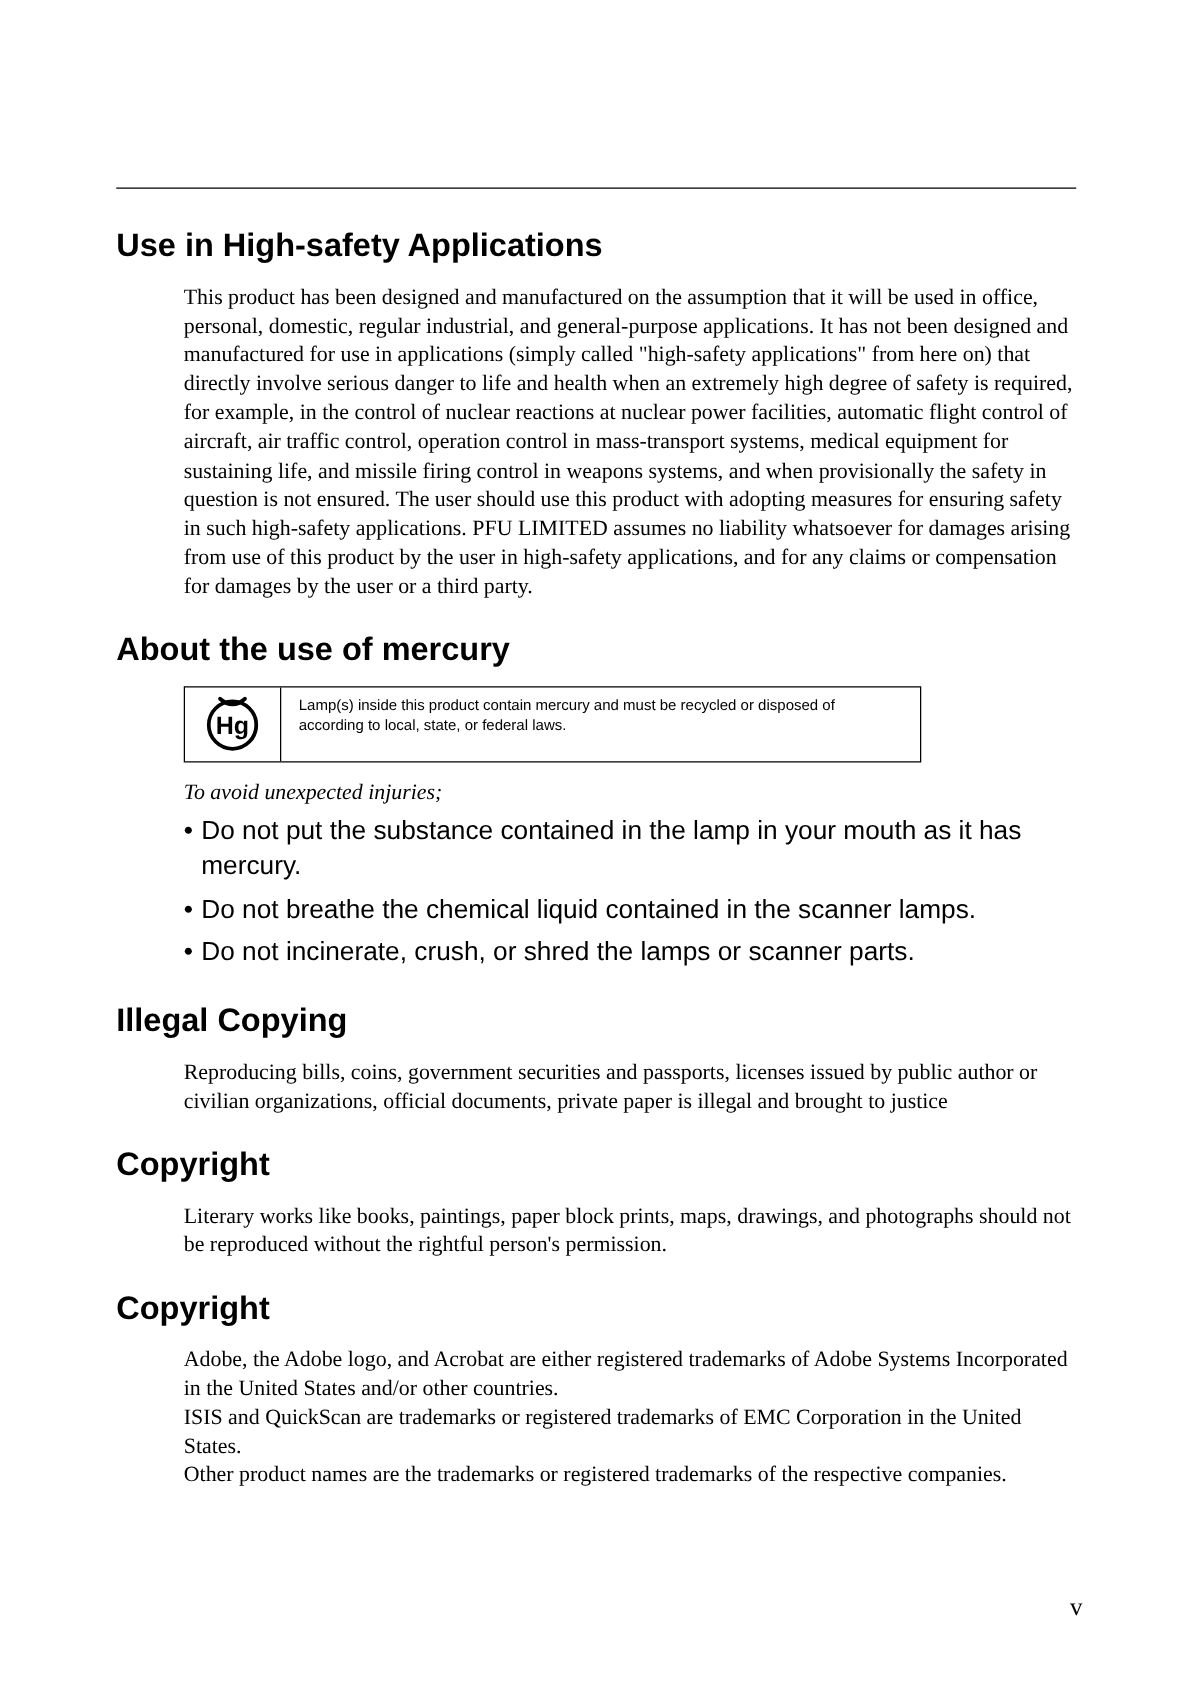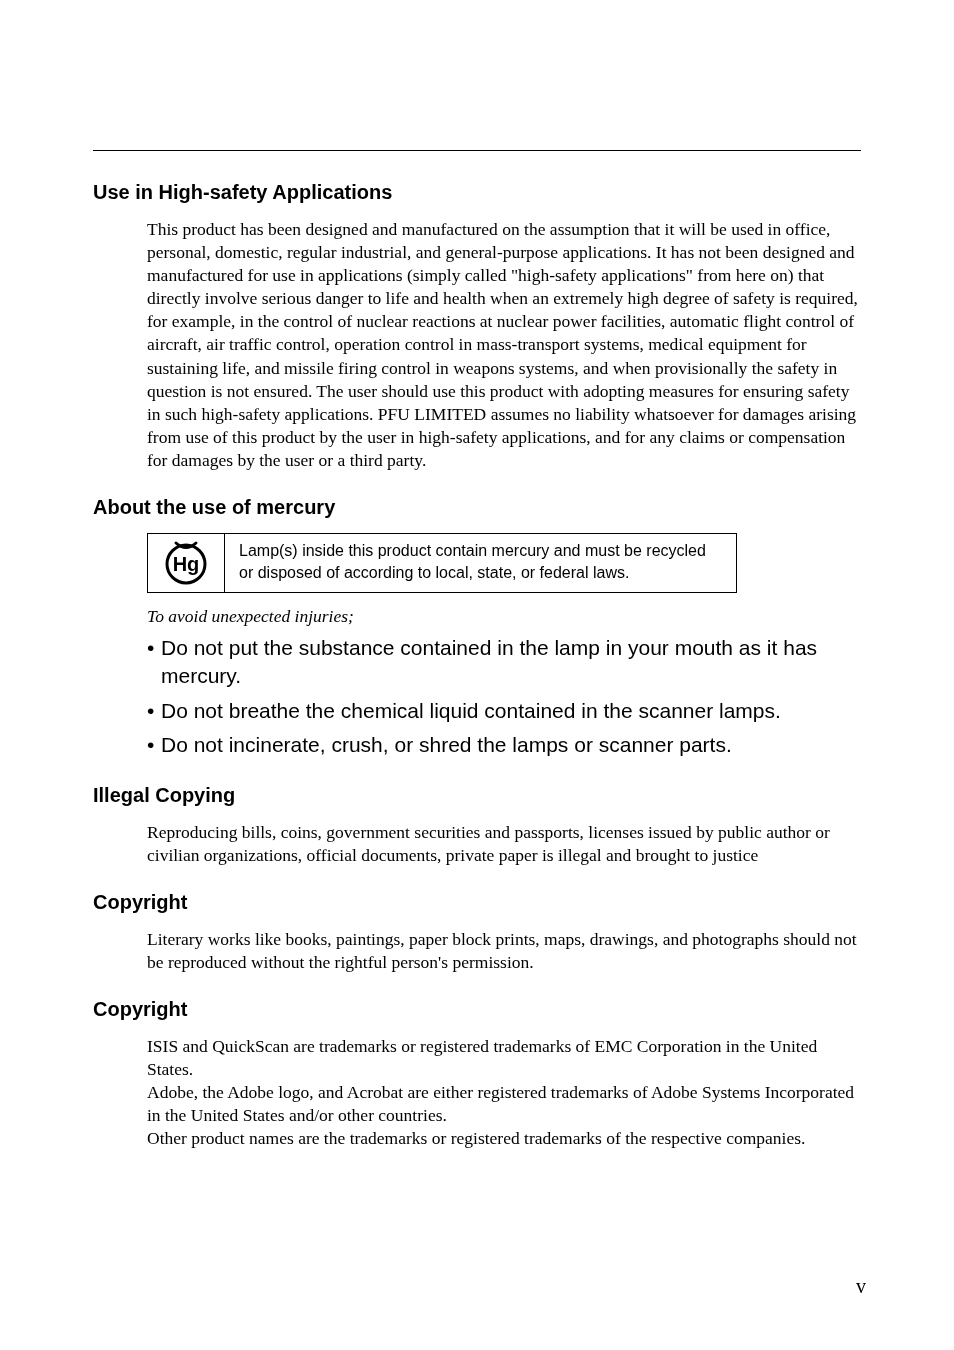--- a/index.html
+++ b/index.html
@@ -15,21 +15,21 @@
   .page {
     padding: 150px 93px 0 93px;
   }
   .rule {
     border-top: 1px solid #000;
     margin-bottom: 30px;
   }
   h2.section {
     font-family: Arial, Helvetica, sans-serif;
     font-weight: bold;
-    font-size: 20px;
+    font-size: 26px;
     margin: 24px 0 14px 0;
   }
   .body-text {
     margin-left: 54px;
     font-size: 17.5px;
     line-height: 1.32;
   }
   .body-text p {
     margin: 0 0 0 0;
   }
@@ -46,21 +46,21 @@
     border-right: 1px solid #000;
     display: flex;
     align-items: flex-end;
     justify-content: center;
     width: 76px;
     flex: none;
   }
   .mercury-text-cell {
     padding: 6px 14px 6px 14px;
     font-family: Arial, Helvetica, sans-serif;
-    font-size: 16px;
+    font-size: 12px;
     line-height: 1.35;
   }
   ul.bullets {
     list-style: none;
     padding: 0;
     margin: 6px 0 0 54px;
     font-family: Arial, Helvetica, sans-serif;
     font-size: 21px;
   }
   ul.bullets li {
@@ -124,19 +124,19 @@
     <p>Reproducing bills, coins, government securities and passports, licenses issued by public author or civilian organizations, official documents, private paper is illegal and brought to justice</p>
   </div>
 
   <h2 class="section">Copyright</h2>
   <div class="body-text">
     <p>Literary works like books, paintings, paper block prints, maps, drawings, and photographs should not be reproduced without the rightful person's permission.</p>
   </div>
 
   <h2 class="section">Copyright</h2>
   <div class="body-text">
+    <p>Adobe, the Adobe logo, and Acrobat are either registered trademarks of Adobe Systems Incorporated in the United States and/or other countries.</p>
     <p>ISIS and QuickScan are trademarks or registered trademarks of EMC Corporation in the United States.</p>
-    <p>Adobe, the Adobe logo, and Acrobat are either registered trademarks of Adobe Systems Incorporated in the United States and/or other countries.</p>
     <p>Other product names are the trademarks or registered trademarks of the respective companies.</p>
   </div>
 </div>
 
 <div class="pagenum">v</div>
 
 </body></html>

